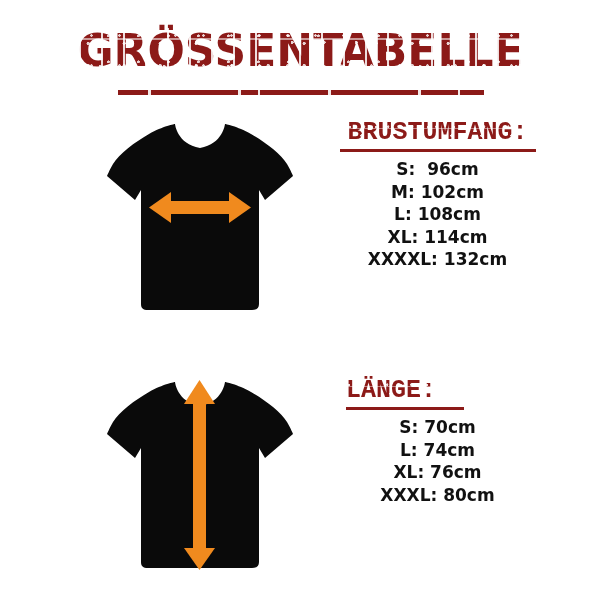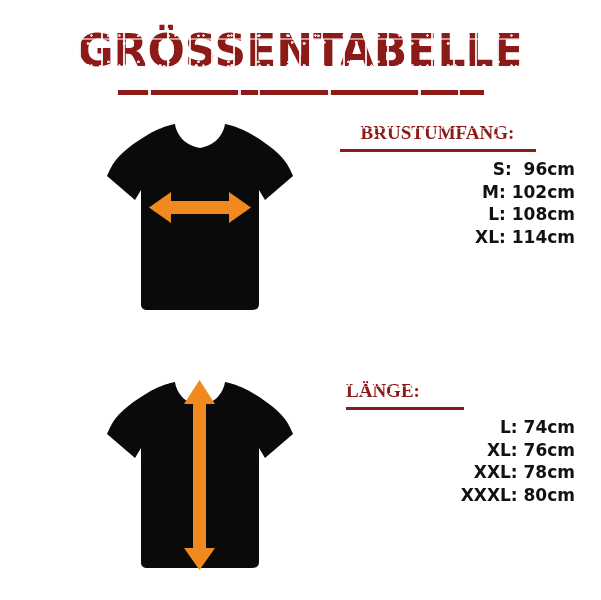--- a/index.html
+++ b/index.html
@@ -101,23 +101,23 @@
   .shirt svg { display: block; }
 
   .spec-col {
     position: absolute;
     left: 300px;
     top: 0;
     width: 275px;
     text-align: center;
   }
   .spec-head {
-    font-family: Liberation Serif, serif;
+    font-family: Liberation Mono, monospace;
     font-weight: bold;
-    font-size: 19px;
+    font-size: 25px;
     color: #8c1a18;
     letter-spacing: 0px;
     line-height: 30px;
     position: relative;
     display: inline-block;
     text-transform: uppercase;
   }
   .spec-head::after {
     content: "";
     position: absolute;
@@ -133,21 +133,20 @@
   }
   .spec-head-rule {
     height: 3px;
     background: #8c1a18;
     margin: 1px auto 6px auto;
   }
   .spec-list {
     list-style: none;
     margin: 0;
     padding: 0;
-    text-align: right;
   }
   .spec-list li {
     font-family: "DejaVu Sans", sans-serif;
     font-weight: bold;
     font-size: 17px;
     color: #111111;
     line-height: 22.5px;
     white-space: pre;
   }
 
@@ -209,20 +208,21 @@
     </div>
 
     <div class="spec-col chest-spec">
       <div class="spec-head">BRUSTUMFANG:</div>
       <div class="spec-head-rule"></div>
       <ul class="spec-list">
         <li>S:  96cm</li>
         <li>M: 102cm</li>
         <li>L: 108cm</li>
         <li>XL: 114cm</li>
+        <li>XXXXL: 132cm</li>
       </ul>
     </div>
   </div>
 
   <div class="section length">
 
     <div class="shirt-col">
       <div class="shirt">
         <svg width="190" height="196" viewBox="0 0 190 196">
           <path fill="#0a0a0a" d="
@@ -253,21 +253,21 @@
         </svg>
       </div>
     </div>
 
     <div class="spec-col length-spec">
       <span class="head-left">
         <span class="spec-head">LÄNGE:</span>
         <span class="spec-head-rule" style="display:block;"></span>
       </span>
       <ul class="spec-list">
+        <li>S: 70cm</li>
         <li>L: 74cm</li>
         <li>XL: 76cm</li>
-        <li>XXL: 78cm</li>
         <li>XXXL: 80cm</li>
       </ul>
     </div>
   </div>
 
 </div>
 
 </body></html>

